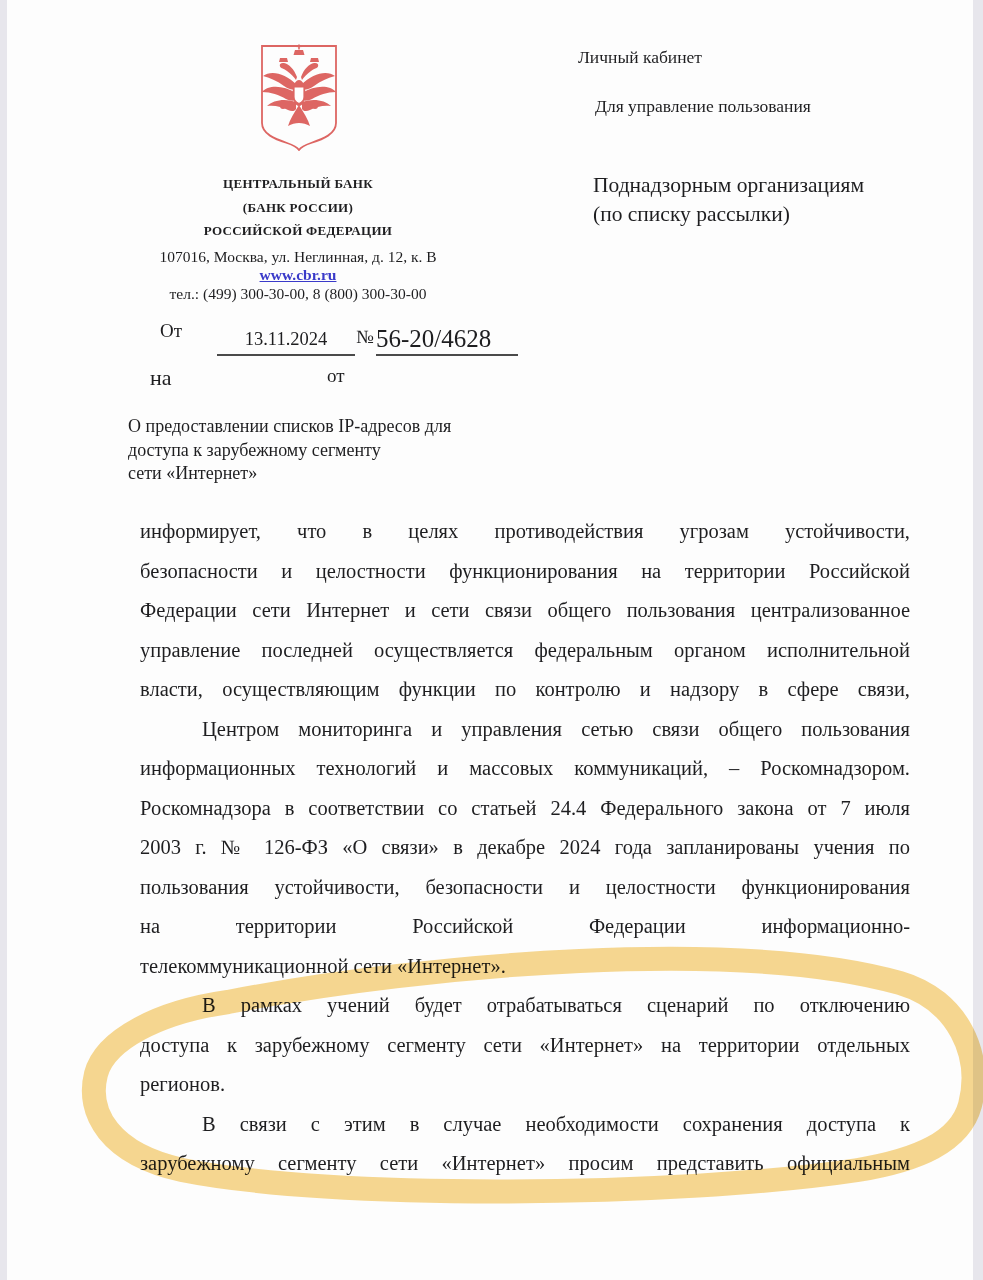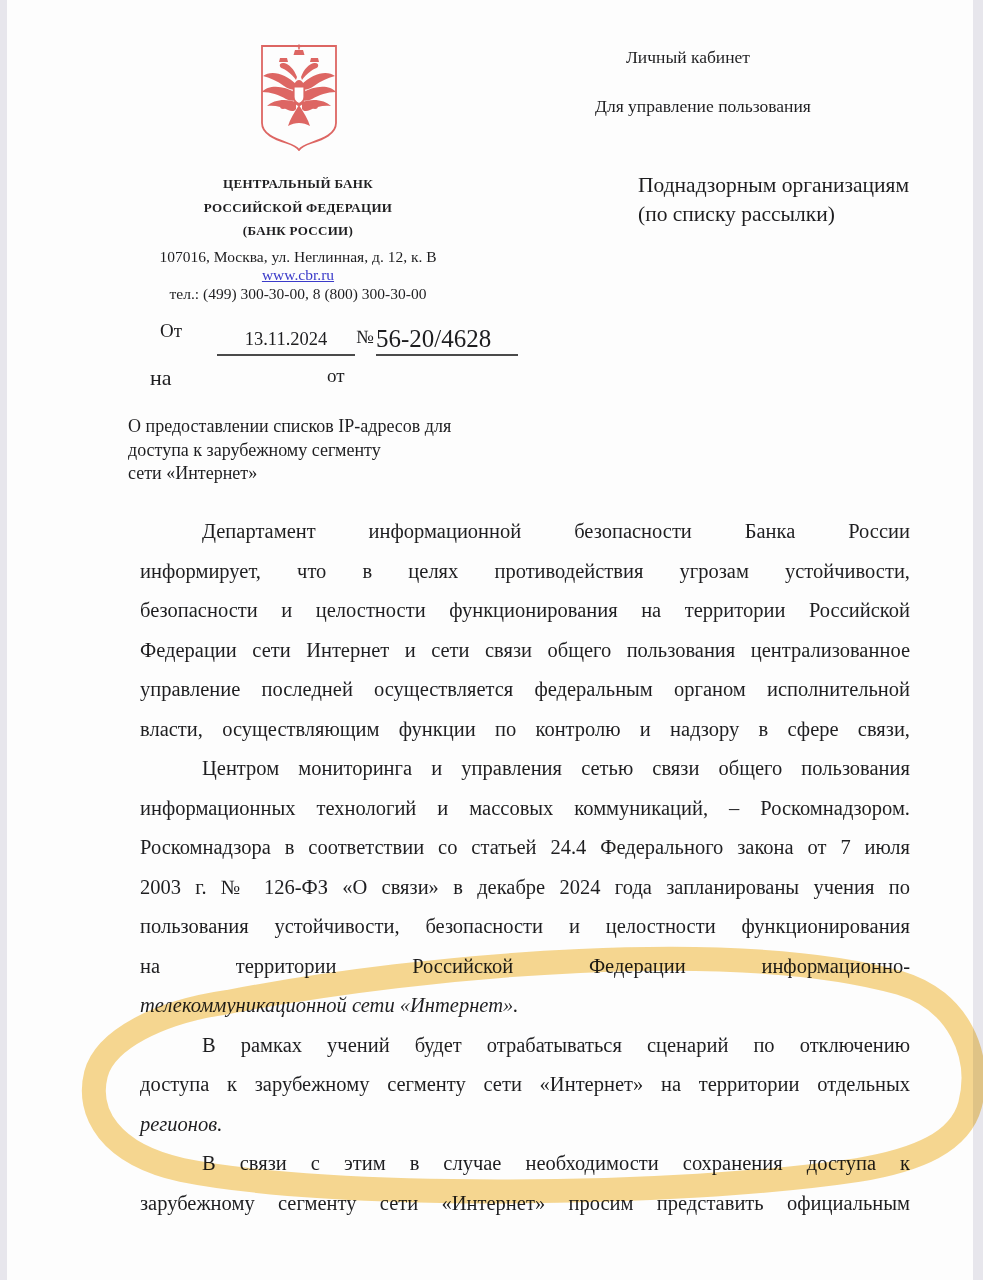--- a/index.html
+++ b/index.html
@@ -21,43 +21,43 @@
   .edge.left{left:0;width:7px;background:var(--edge-gray);}
   .edge.right{right:0;width:10px;background:var(--edge-gray);}
 
   .emblem{position:absolute;left:255px;top:43px;width:88px;height:108px;}
   .emblem svg{width:100%;height:100%;display:block;}
 
   .org{position:absolute;left:118px;top:172px;width:360px;text-align:center;
        font-weight:bold;font-size:13px;line-height:23.5px;letter-spacing:.3px;}
   .addr{position:absolute;left:108px;top:248px;width:380px;text-align:center;font-size:15.5px;}
   .site{position:absolute;left:118px;top:266px;width:360px;text-align:center;font-size:15.5px;}
-  .site a{color:var(--link-blue);text-decoration:underline;font-weight:normal;}
+  .site a{color:var(--link-blue);text-decoration:underline;font-weight:bold;}
   .phone{position:absolute;left:108px;top:285px;width:380px;text-align:center;font-size:15.5px;}
 
   .ref-from{position:absolute;left:160px;top:320px;font-size:19px;}
   .ref-date{position:absolute;left:217px;top:324px;width:138px;height:30px;
             border-bottom:2px solid var(--rule-gray);text-align:center;font-size:18.5px;line-height:30px;}
   .ref-no{position:absolute;left:356px;top:327px;font-size:18.5px;}
   .ref-num{position:absolute;left:376px;top:324px;width:142px;height:30px;
            border-bottom:2px solid var(--rule-gray);text-align:left;font-size:25px;line-height:30px;}
   .ref-na{position:absolute;left:150px;top:365px;font-size:22px;}
   .ref-ot{position:absolute;left:327px;top:365px;font-size:19px;}
 
   .subject{position:absolute;left:128px;top:415px;width:390px;font-size:18px;line-height:23.5px;}
 
-  .rc-cabinet{position:absolute;left:626px;top:47px;font-size:17.5px;}
+  .rc-cabinet{position:absolute;left:578px;top:47px;font-size:17.5px;}
   .rc-dsp{position:absolute;left:595px;top:96px;font-size:17.5px;}
-  .rc-addressee{position:absolute;left:593px;top:171px;font-size:21.5px;line-height:28.5px;margin-left:45px;}
+  .rc-addressee{position:absolute;left:593px;top:171px;font-size:21.5px;line-height:28.5px;}
 
   .body-text{position:absolute;left:140px;top:512px;width:770px;font-size:20.5px;}
   .bl{height:39.5px;line-height:39.5px;text-align:justify;}
   .bl.j{text-align-last:justify;}
   .bl.first{text-indent:62px;}
-  .bl.plain{text-align:left;text-align-last:left;font-style:italic;}
+  .bl.plain{text-align:left;text-align-last:left;}
 
   .marker{position:absolute;left:0;top:0;width:983px;height:1280px;
           pointer-events:none;mix-blend-mode:multiply;}
   .marker path{fill:none;stroke:var(--highlight-yellow);stroke-width:24;
                stroke-linecap:round;stroke-linejoin:round;opacity:.62;}
 </style>
 </head>
 <body>
 
 <div class="page">
@@ -96,22 +96,22 @@
 
         <circle cx="28" cy="63" r="3"></circle>
         <circle cx="60" cy="63" r="3"></circle>
       </g>
       <path d="M39 44 h10 v10 q0 4.5 -5 6.5 q-5 -2 -5 -6.5 Z" fill="#ffffff" stroke="#dd6663" stroke-width="1.2"></path>
     </svg>
   </div>
 
   <div class="org">
     <div>ЦЕНТРАЛЬНЫЙ БАНК</div>
+    <div>(БАНК РОССИИ)</div>
     <div>РОССИЙСКОЙ ФЕДЕРАЦИИ</div>
-    <div>(БАНК РОССИИ)</div>
   </div>
   <div class="addr">107016, Москва, ул. Неглинная, д. 12, к. В</div>
   <div class="site">
     <a href="#">www.cbr.ru</a>
   </div>
   <div class="phone">тел.: (499) 300-30-00, 8 (800) 300-30-00</div>
 
   <span class="ref-from">От</span>
   <span class="ref-date">13.11.2024</span>
   <span class="ref-no">№</span>
@@ -126,21 +126,20 @@
   </div>
 
   <div class="rc-cabinet">Личный кабинет</div>
   <div class="rc-dsp">Для управление пользования</div>
   <div class="rc-addressee">
     <div>Поднадзорным организациям</div>
     <div>(по списку рассылки)</div>
   </div>
 
   <div class="body-text">
-    <div class="bl first j">Департамент информационной безопасности Банка России</div>
     <div class="bl j">информирует, что в целях противодействия угрозам устойчивости,</div>
     <div class="bl j">безопасности и целостности функционирования на территории Российской</div>
     <div class="bl j">Федерации сети Интернет и сети связи общего пользования централизованное</div>
     <div class="bl j">управление последней осуществляется федеральным органом исполнительной</div>
     <div class="bl j">власти, осуществляющим функции по контролю и надзору в сфере связи,</div>
     <div class="bl first j">Центром мониторинга и управления сетью связи общего пользования</div>
 
     <div class="bl j">информационных технологий и массовых коммуникаций, – Роскомнадзором.</div>
     <div class="bl j">Роскомнадзора в соответствии со статьей 24.4 Федерального закона от 7 июля</div>
     <div class="bl j">2003 г. № 126-ФЗ «О связи» в декабре 2024 года запланированы учения по</div>

